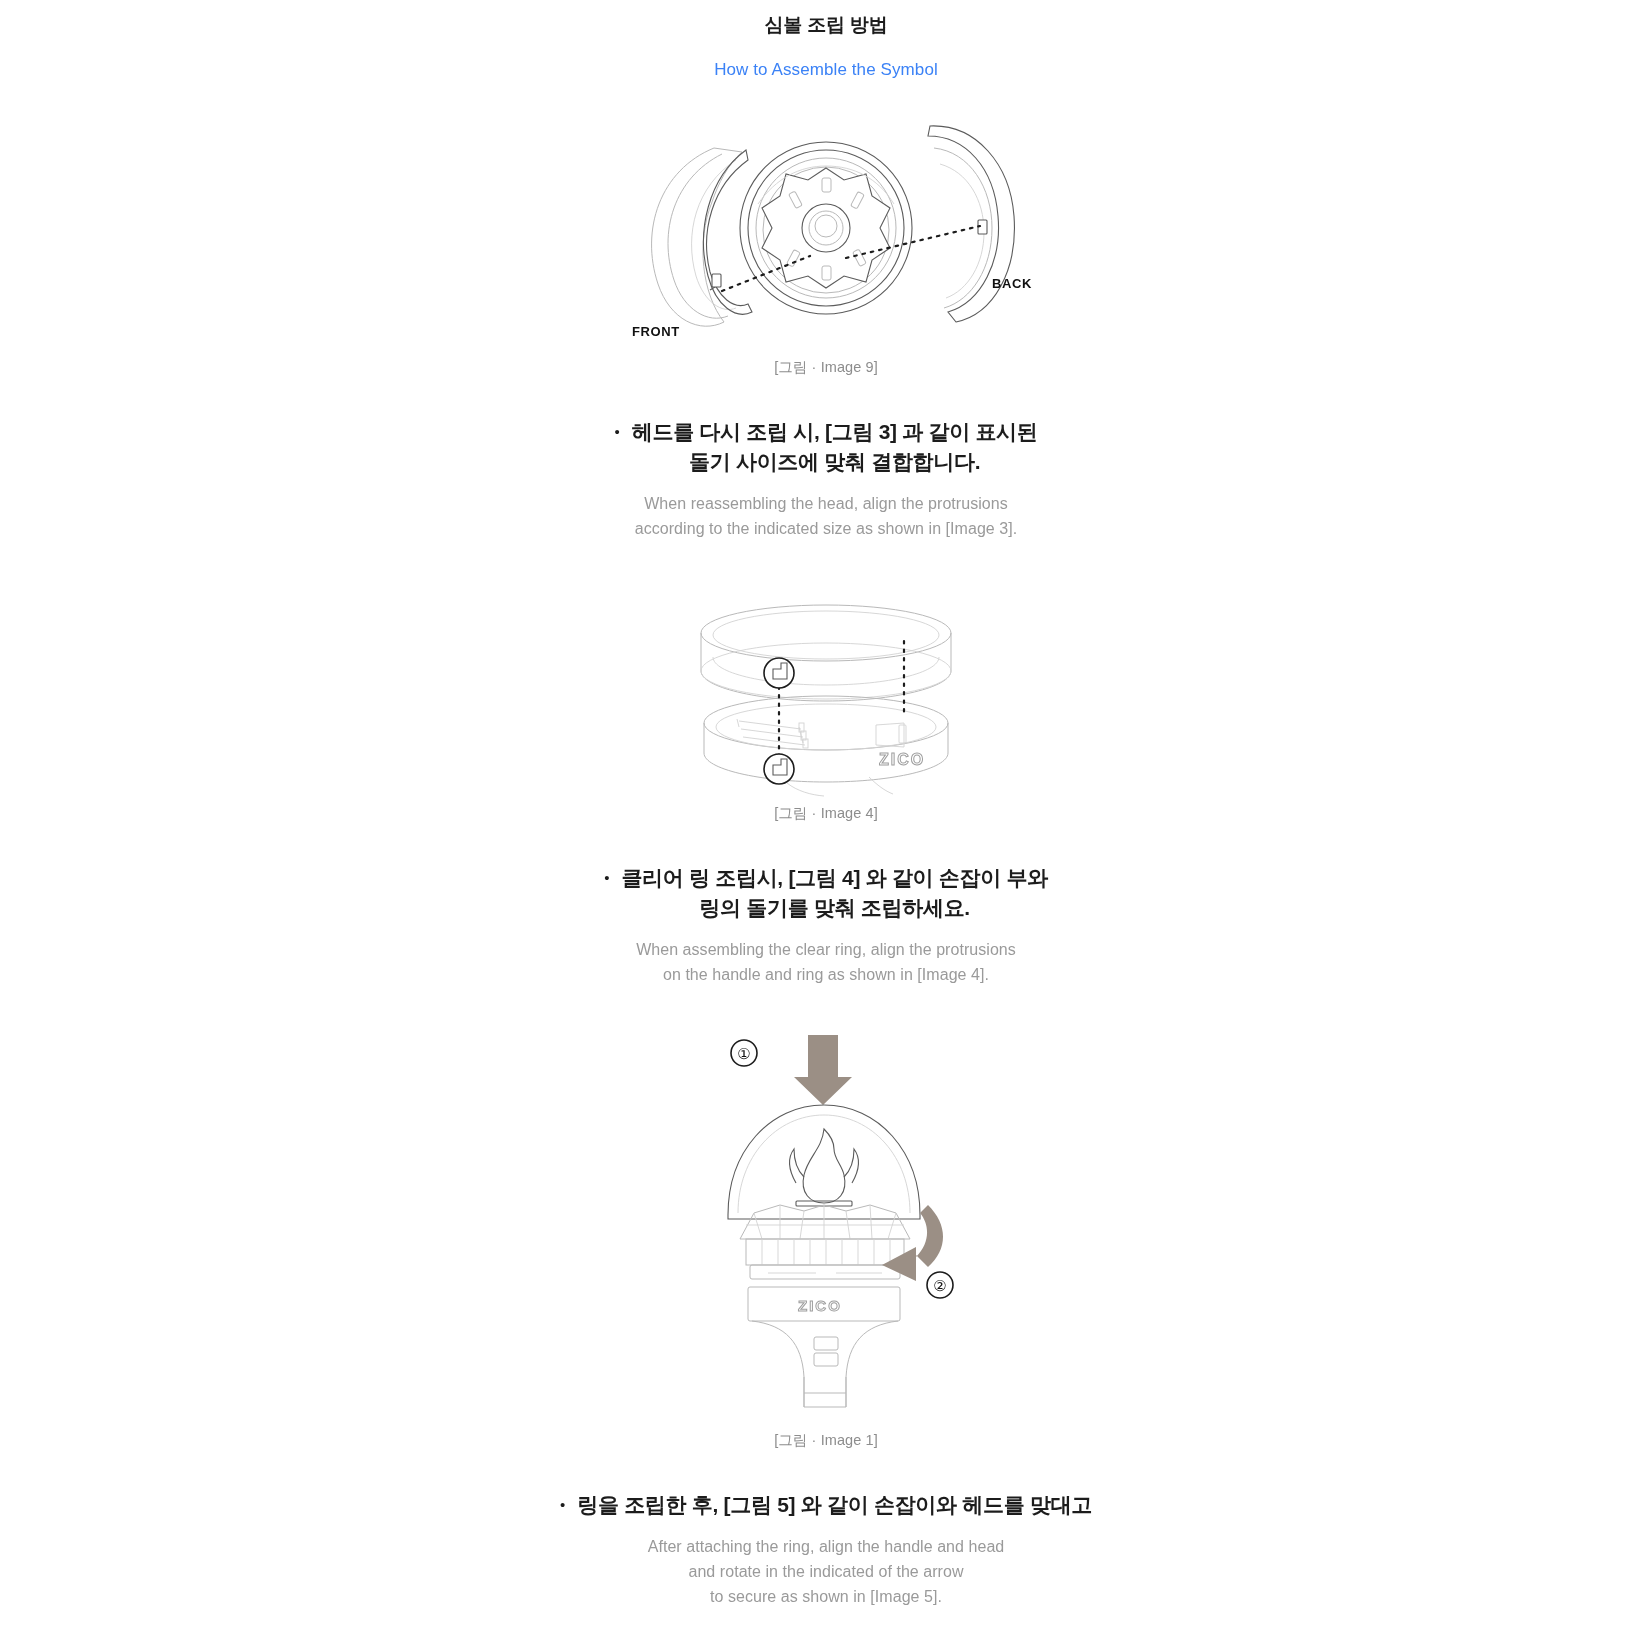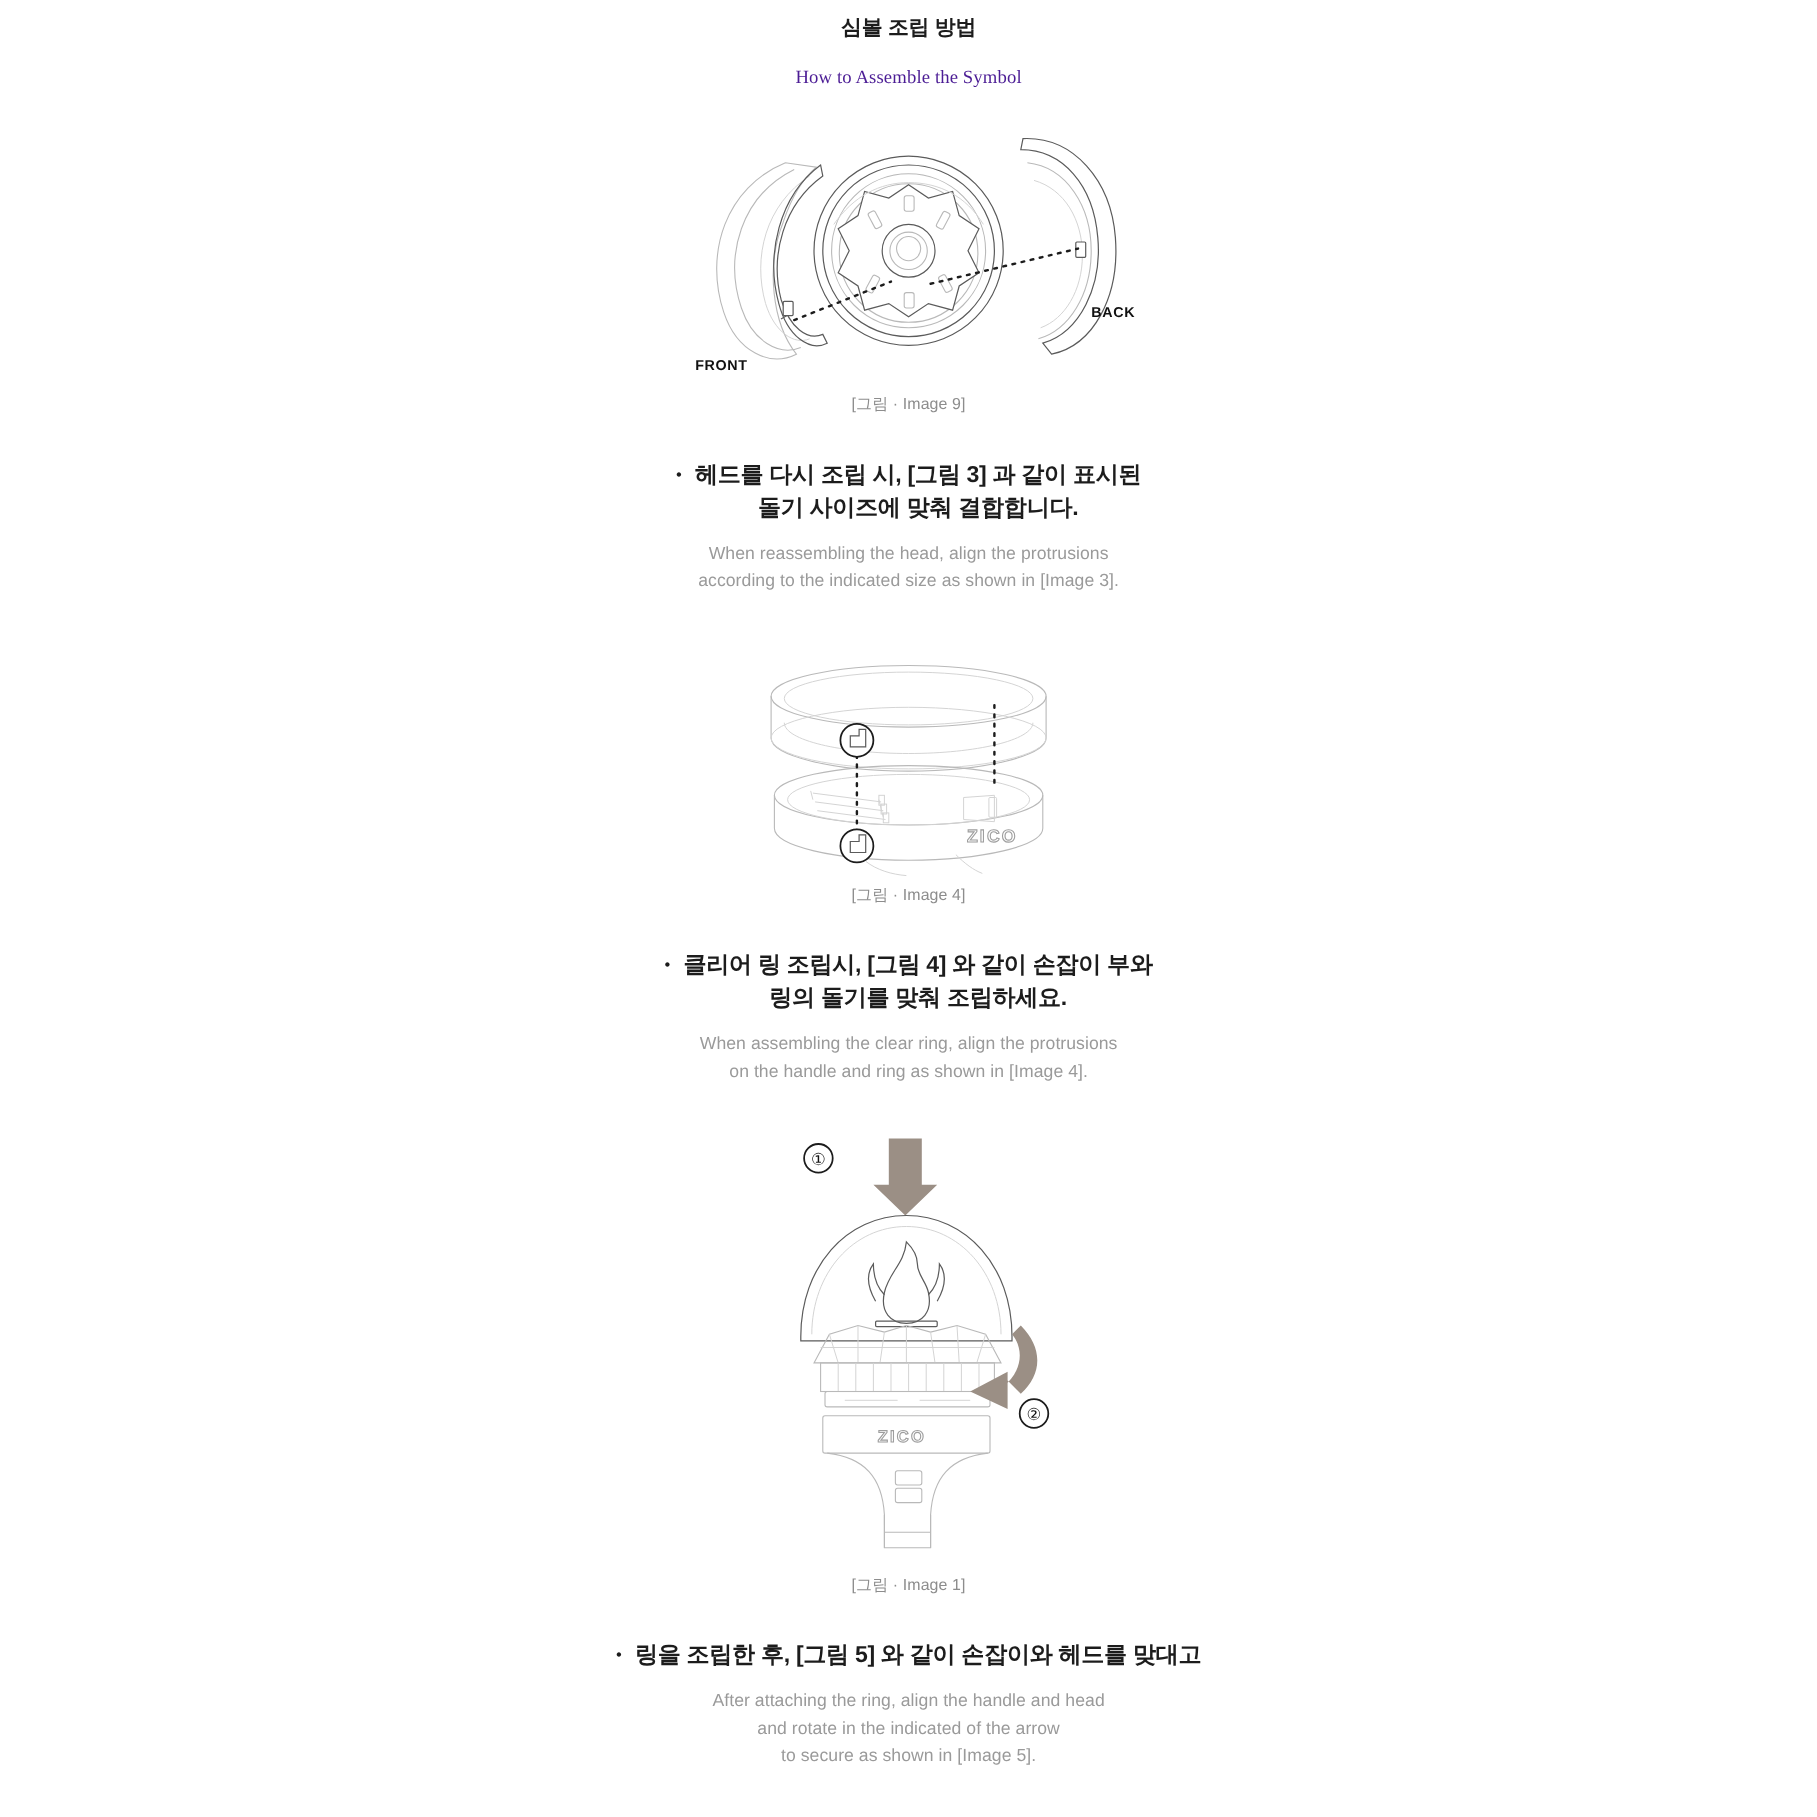--- a/index.html
+++ b/index.html
@@ -27,25 +27,24 @@
     font-size: 19px;
     font-weight: 700;
     letter-spacing: -0.2px;
     color: #1c1c1c;
     margin: 6px 0 0 0;
     text-align: center;
   }
   .title-en {
     font-size: 17px;
     font-weight: 400;
-    color: #4c1d95;
+    color: #3b82f6;
     margin-top: 22px;
     text-align: center;
     letter-spacing: 0.1px;
-    font-family: Liberation Serif, serif;
   }
 
   
   .section {
     width: 1652px;
     display: flex;
     flex-direction: column;
     align-items: center;
   }
   .figure {

